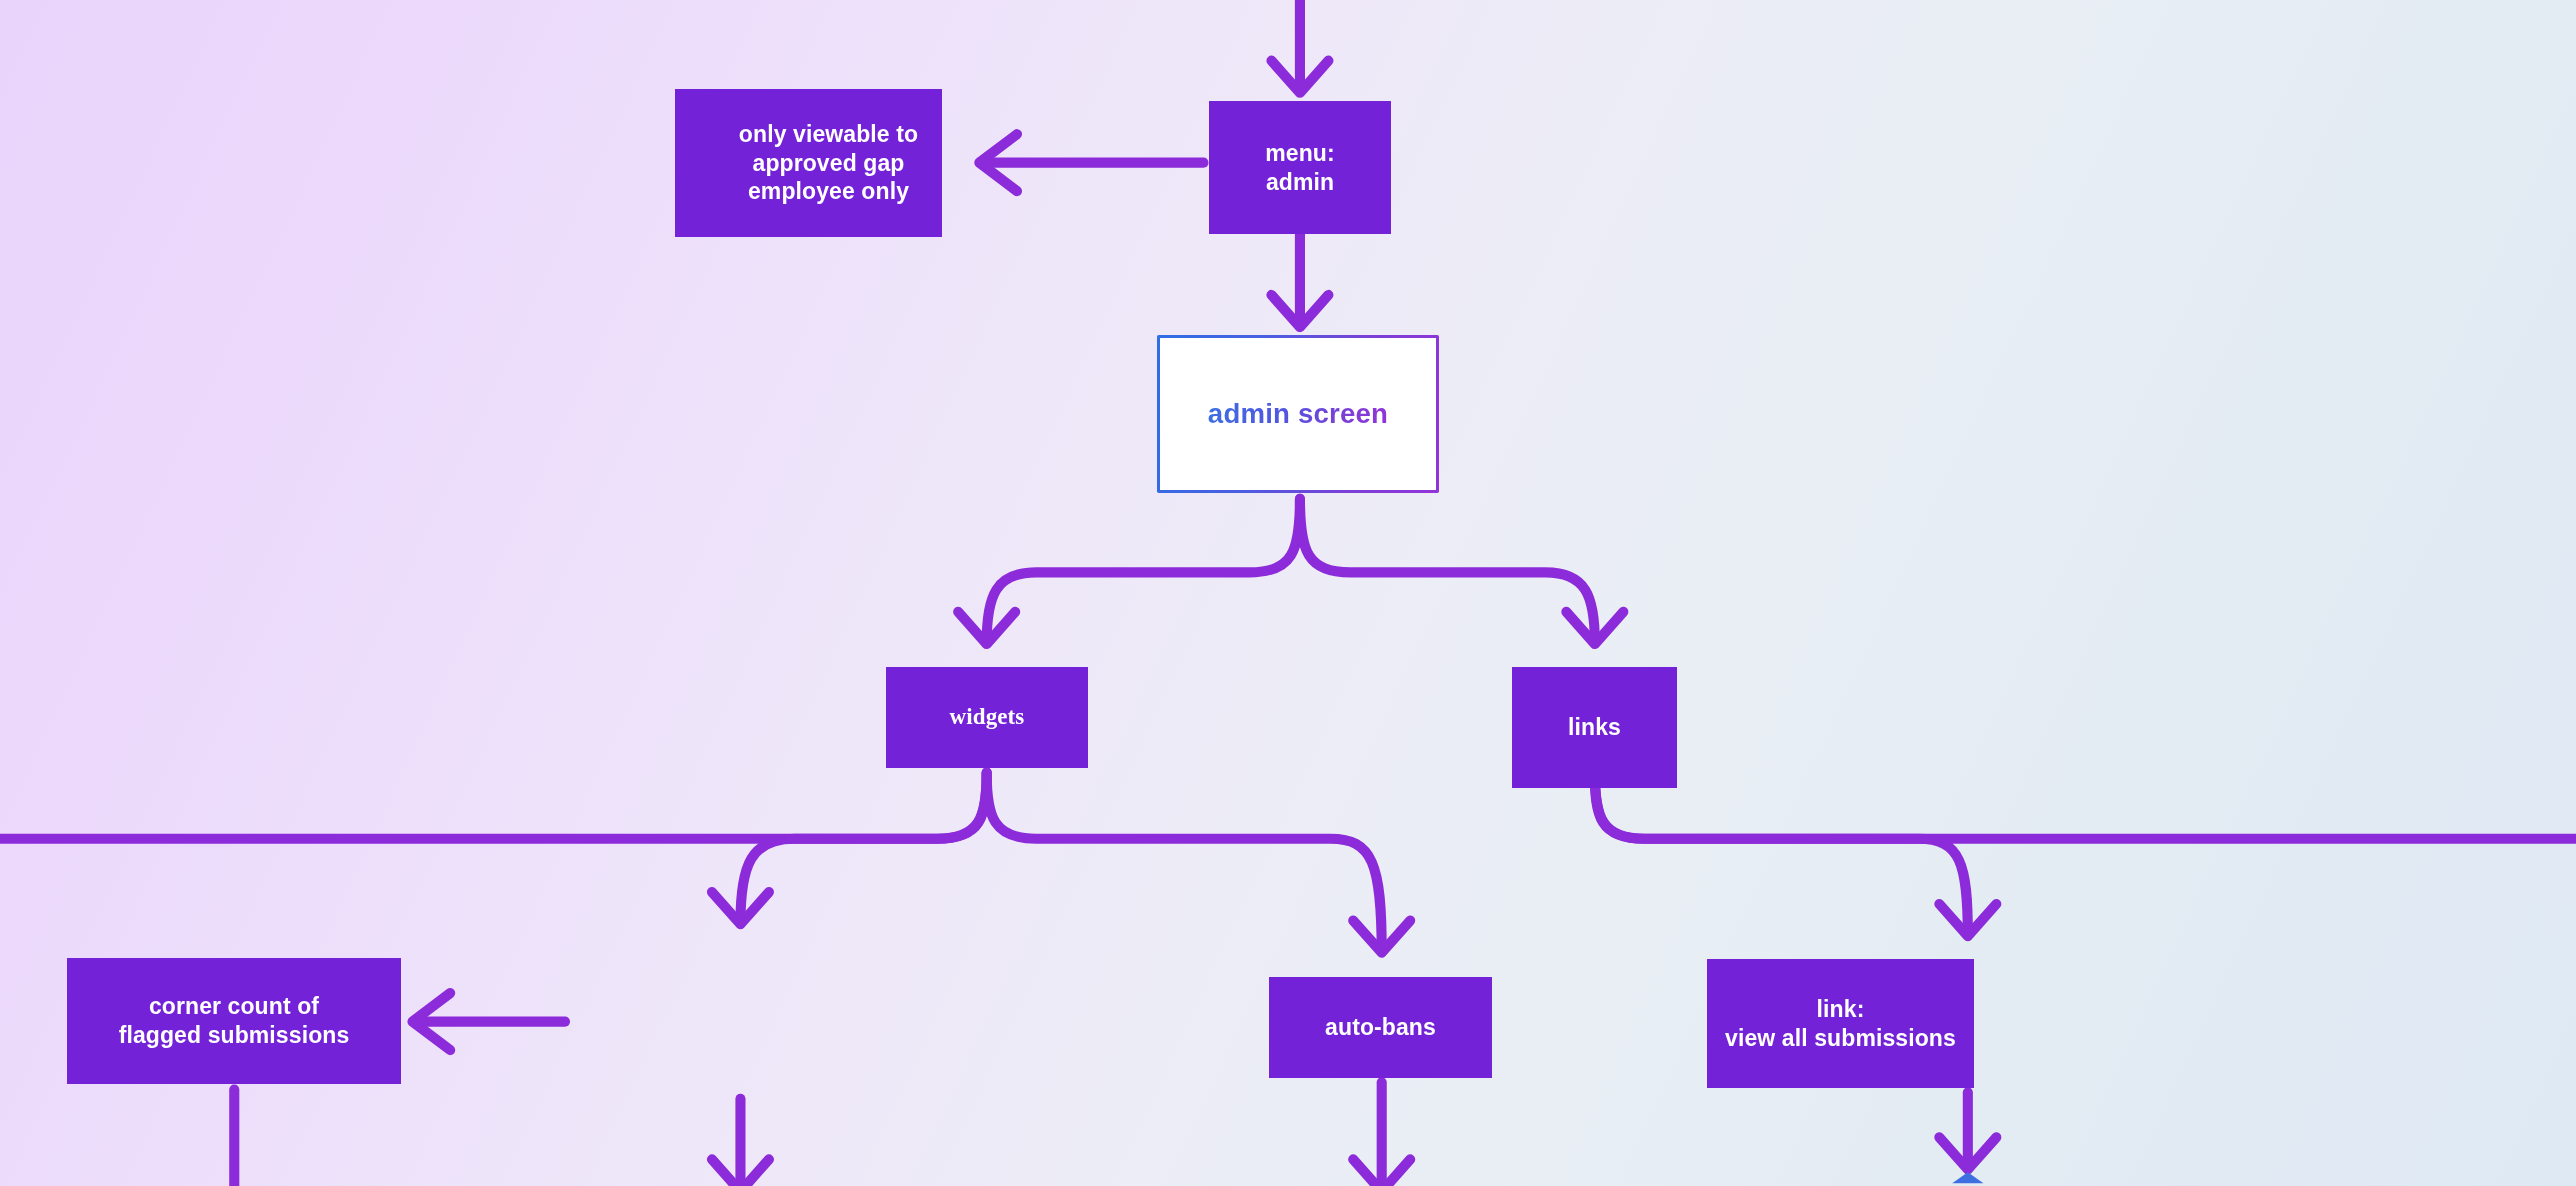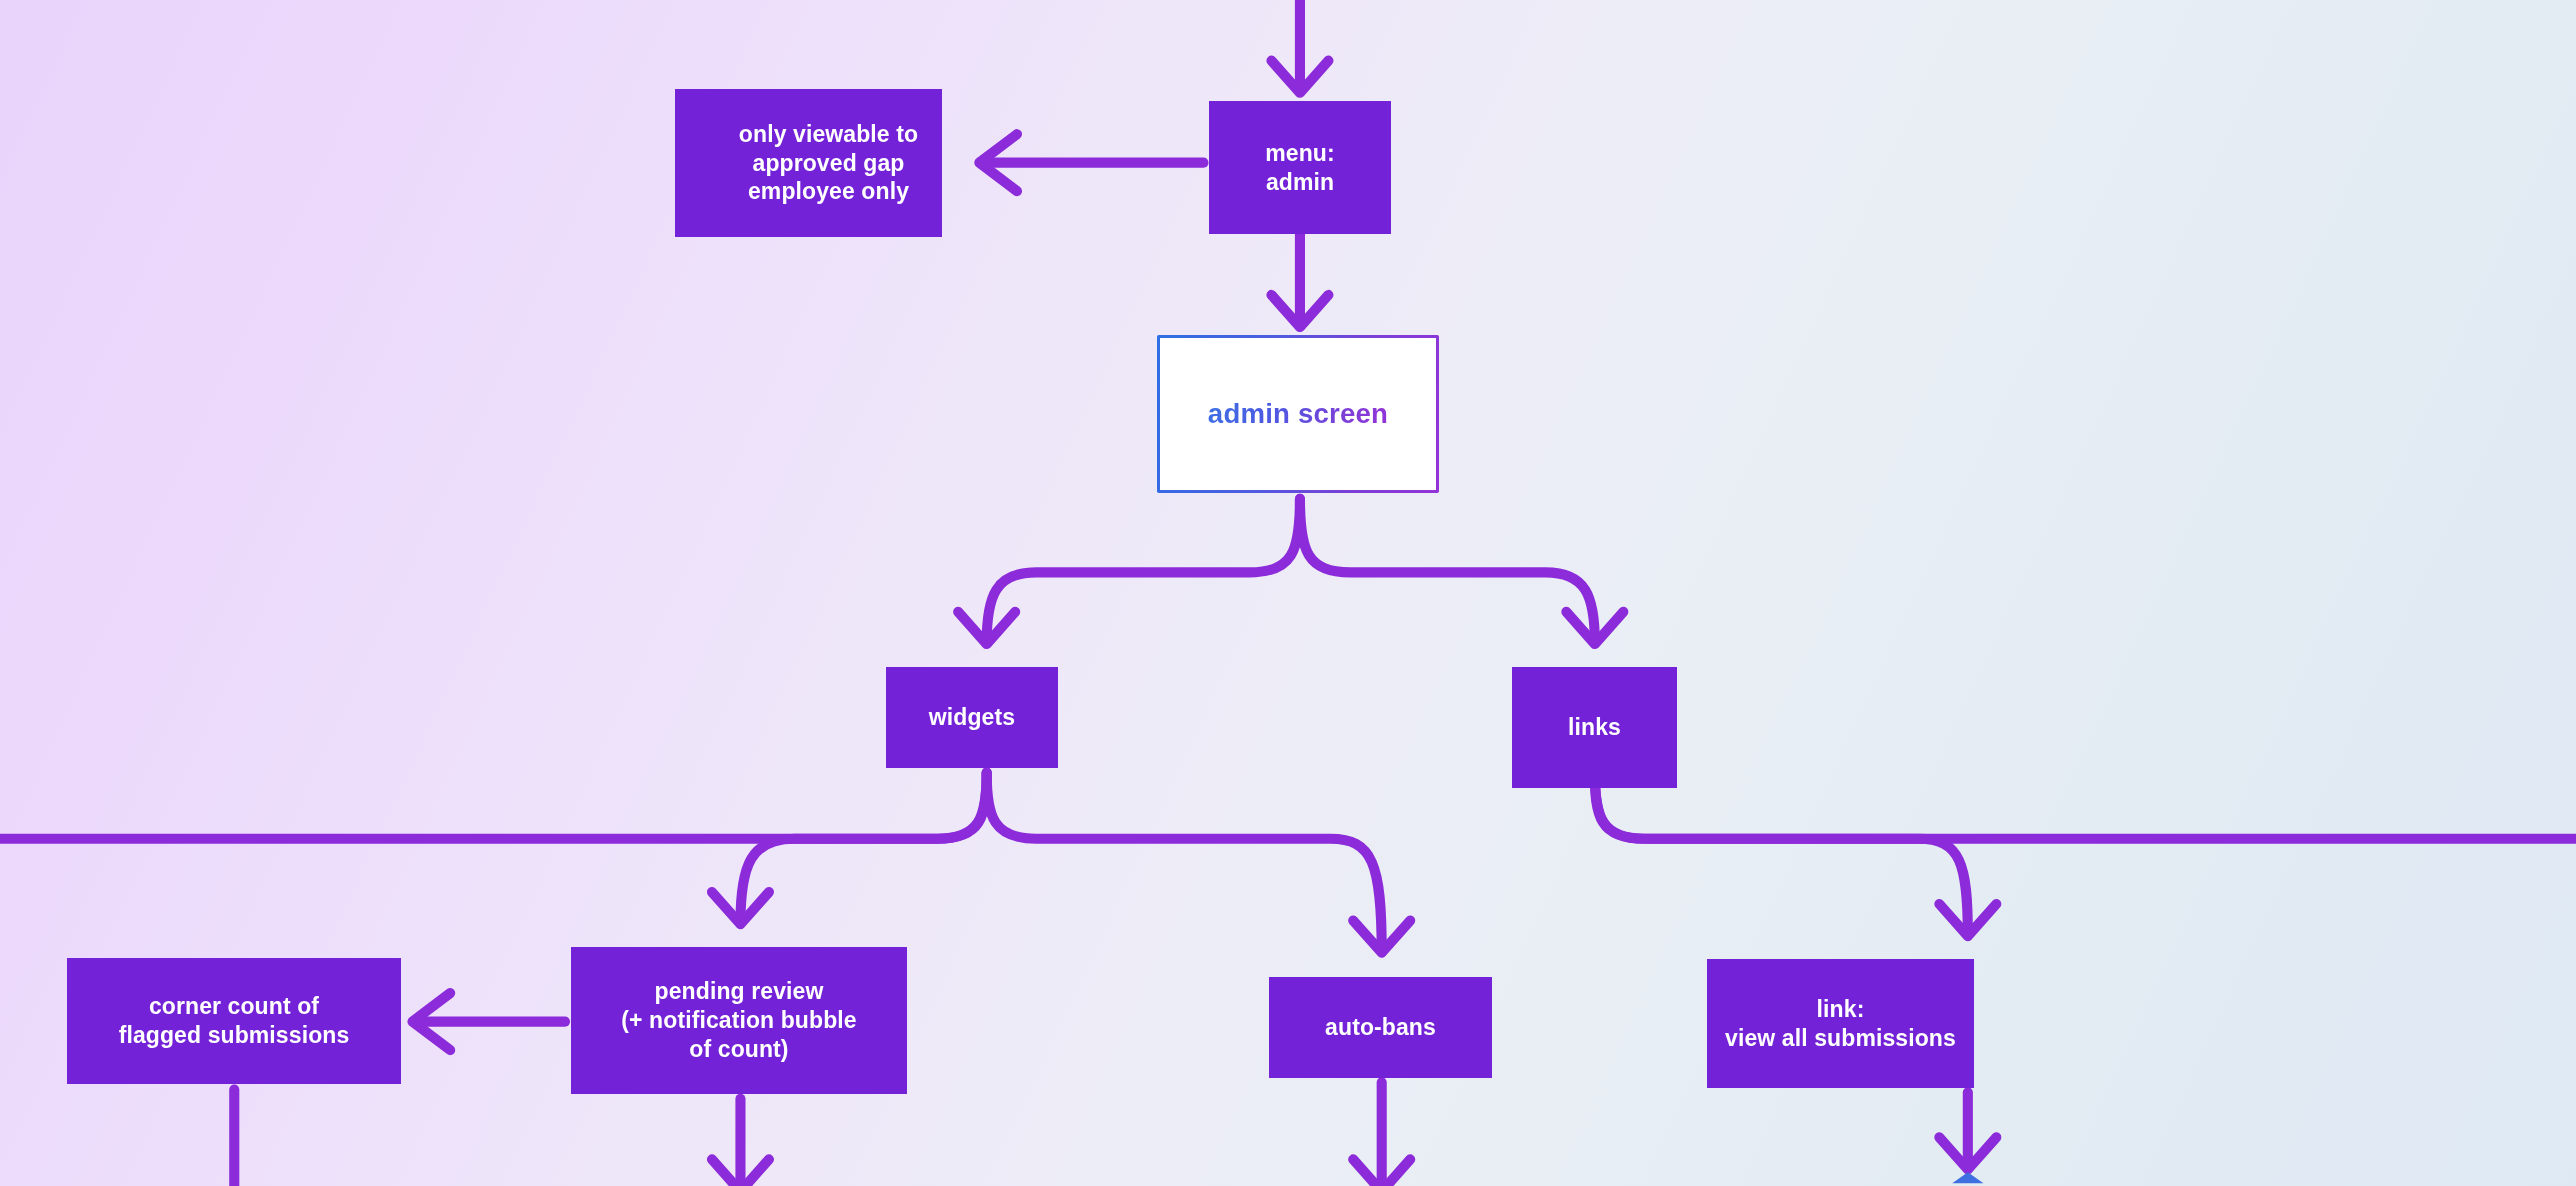--- a/index.html
+++ b/index.html
@@ -168,38 +168,33 @@
 
   <div class="node node-solid" style="left:1209px; top:101px; width:182px; height:133px;align-items:center;">
     <span class="node-label">menu:
 admin</span>
   </div>
 
   <div class="node node-screen" style="left:1157px; top:335px; width:282px; height:158px;justify-content:center;">
     <span class="screen-label node-label">admin screen</span>
   </div>
 
-  <div class="node node-solid" style="left:886px; top:667px; width:172px; height:101px;">
+  <div class="node node-solid" style="left:886px; top:667px; width:202px; height:101px;font-family:Liberation Serif, serif;">
     <span class="node-label">widgets</span>
   </div>
 
   <div class="node node-solid" style="left:1512px; top:667px; width:165px; height:121px;">
     <span class="node-label">links</span>
   </div>
 
   <div class="node node-solid" style="left:67px; top:958px; width:334px; height:126px;">
     <span class="node-label">corner count of
 flagged submissions</span>
   </div>
 
-  <div class="node node-solid" style="left:571px; top:947px; width:336px; height:147px;">
-    <span class="node-label">pending review
-(+ notification bubble
-of count)</span>
-  </div>
 
   <div class="node node-solid" style="left:1269px; top:977px; width:223px; height:101px;">
     <span class="node-label">auto-bans</span>
   </div>
 
   <div class="node node-solid" style="left:1707px; top:959px; width:267px; height:129px;">
     <span class="node-label">link:
 view all submissions</span>
   </div>
 

